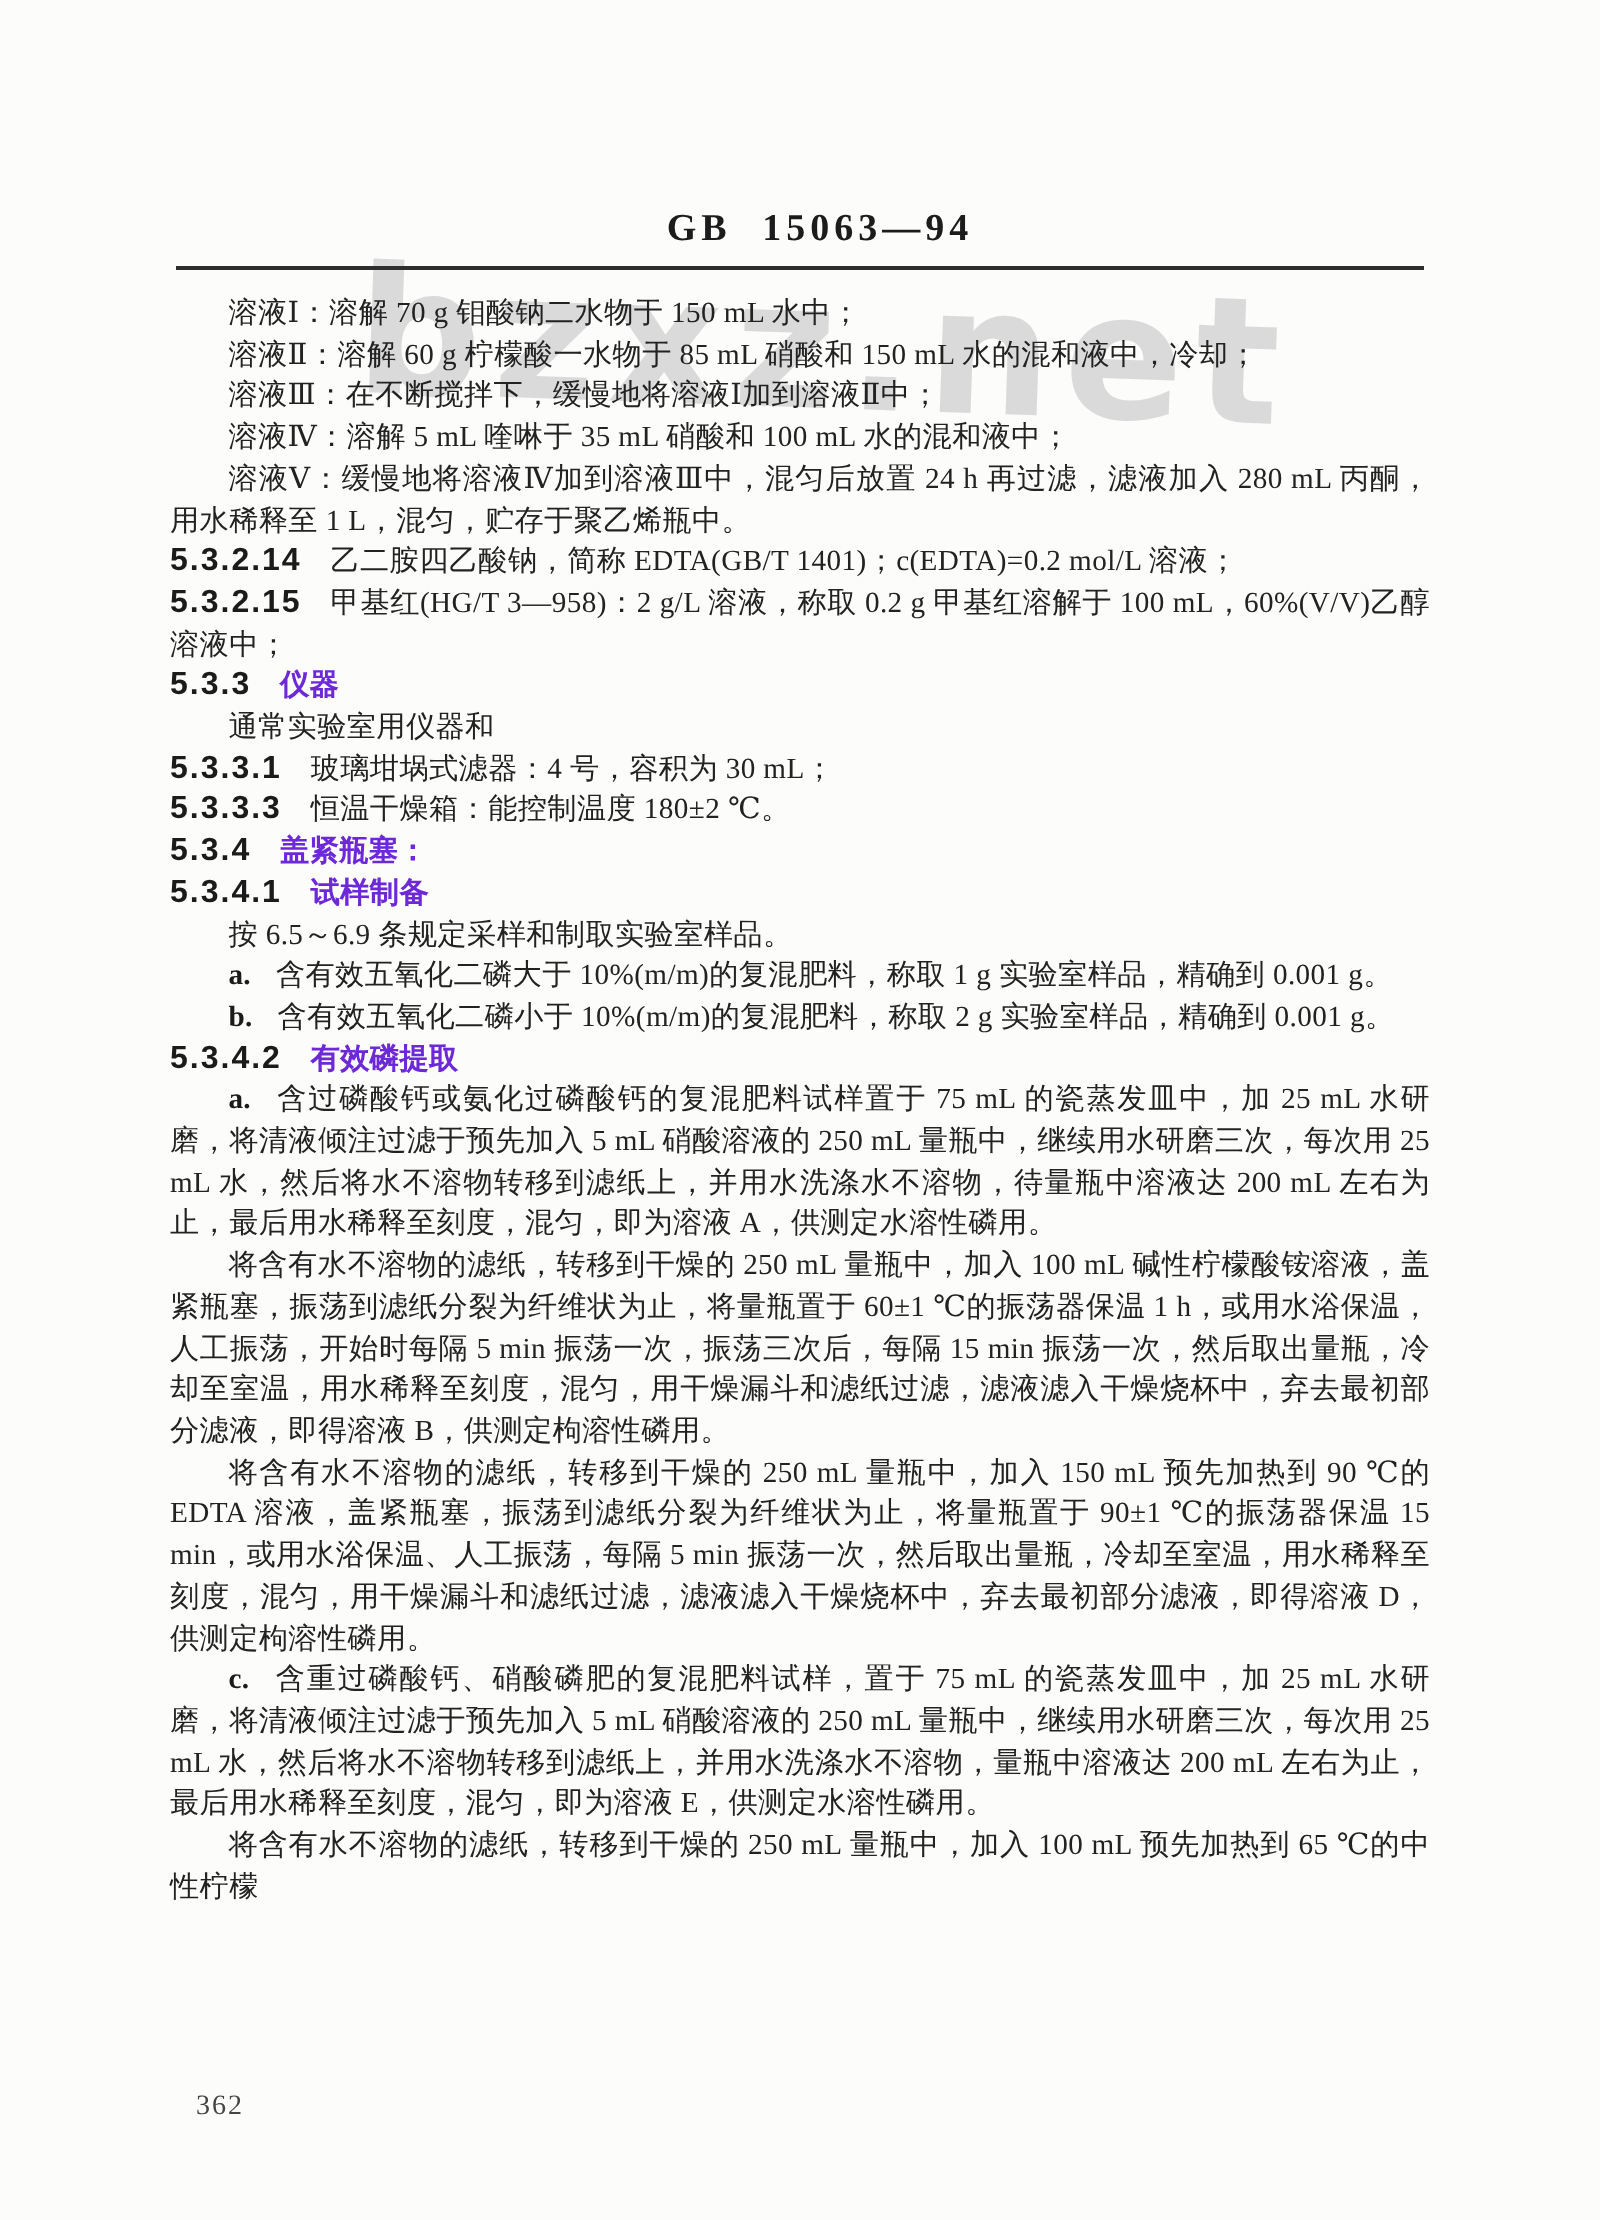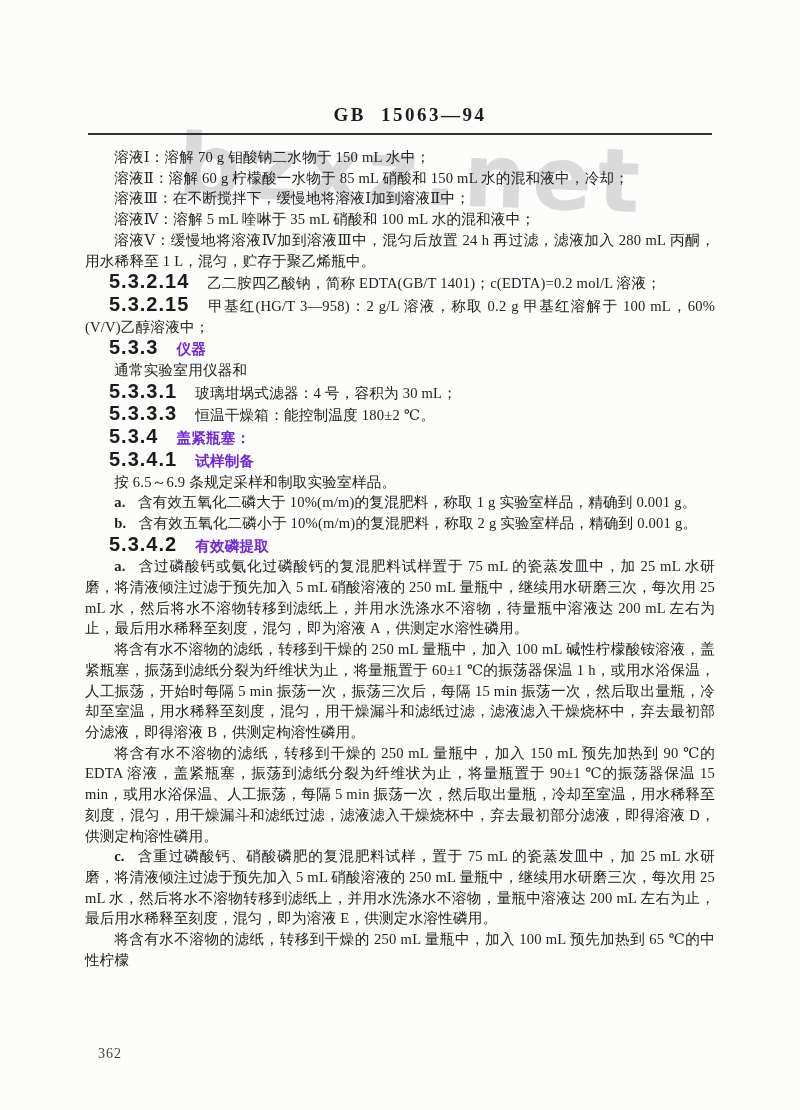--- a/index.html
+++ b/index.html
@@ -62,25 +62,24 @@
     line-height:20.7px;
     letter-spacing:0.2px;
     text-align:justify;
   }
   .para{margin:0;}
   .para.indent{text-indent:2em;}
   .para.list{text-indent:2em;}
   .clause-num{
     font-family:"Liberation Sans","DejaVu Sans",sans-serif;
     font-weight:700;
-    font-size:20px;
+    font-size:16px;
     letter-spacing:1px;
     margin-right:0.9em;
     color:#1b1b1b;
-    margin-left:24px;
   }
   .item-label{
     font-weight:700;
     margin-right:0.85em;
     color:#1b1b1b;
   }
   .para.heading .para-text{
     font-weight:700;
     color:#6d28d9;
   }

